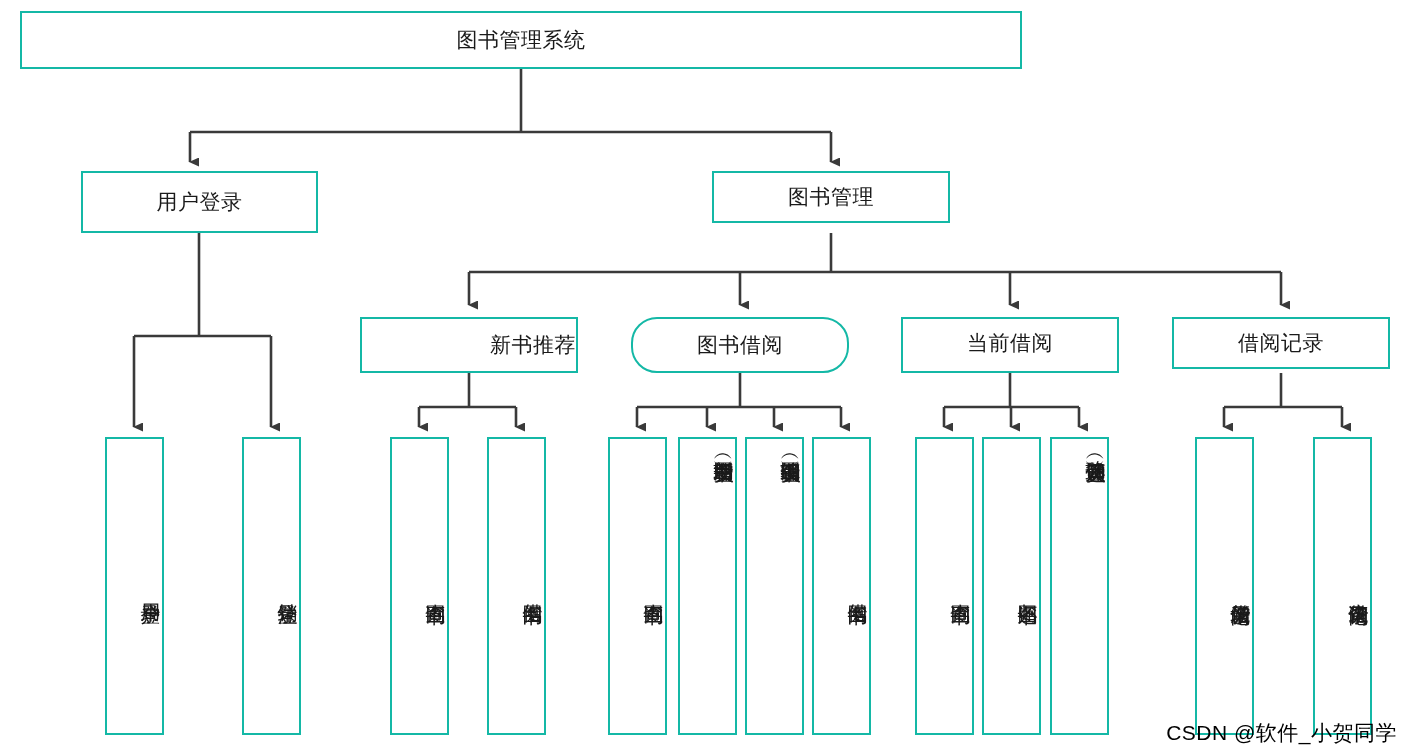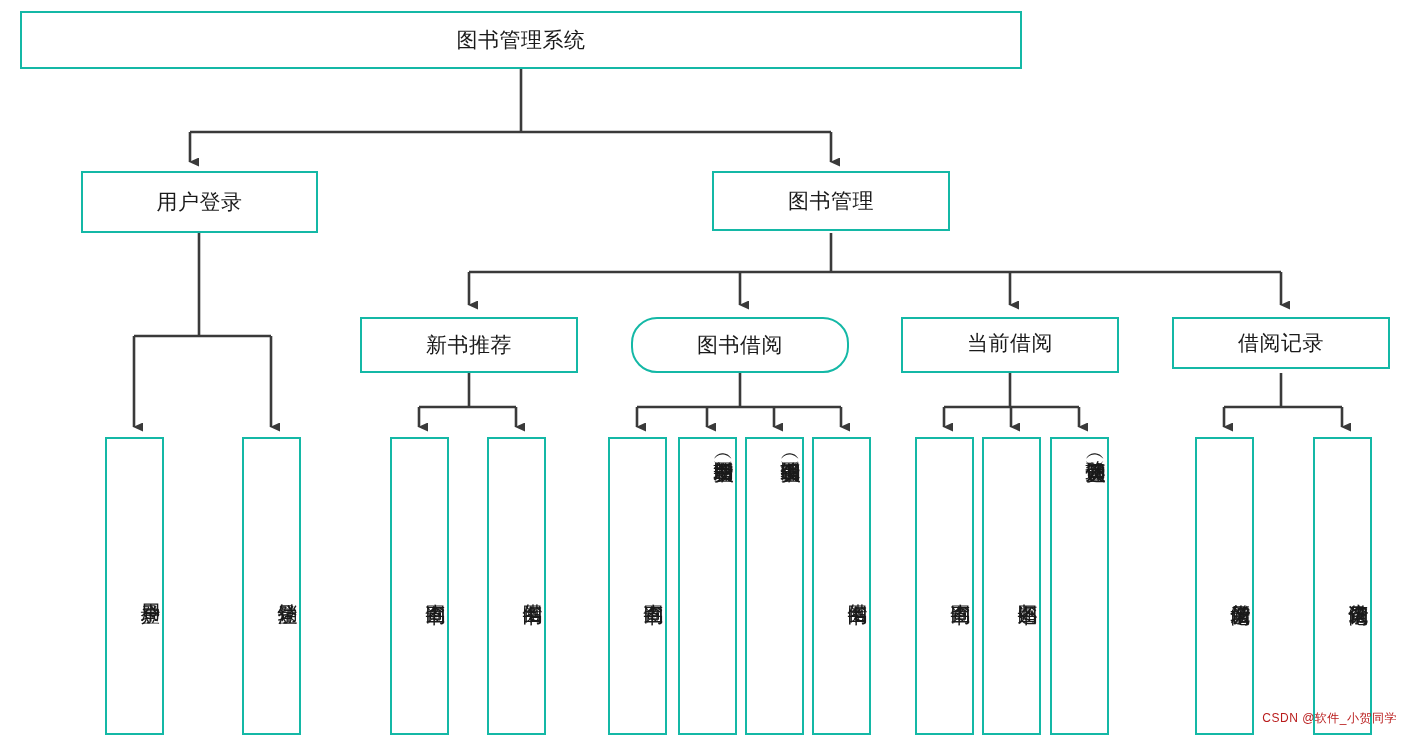--- a/index.html
+++ b/index.html
@@ -51,23 +51,23 @@
     position: absolute;
     left: 0;
     top: 0;
     width: 1405px;
     height: 747px;
     pointer-events: none;
   }
   .watermark {
     position: absolute;
     right: 8px;
-    bottom: 20px;
-    font-size: 12px;
-    color: #b91c1c;
+    bottom: 0;
+    font-size: 21px;
+    color: #000000;
     letter-spacing: 0.5px;
     white-space: nowrap;
   }
 </style>
 </head>
 <body>
 
 <div id="canvas">
 
   <svg id="edges" viewBox="0 0 1405 747" xmlns="http://www.w3.org/2000/svg">
@@ -120,25 +120,25 @@
     </g>
   </svg>
 
   <div class="node h" style="left:20px; top:11px; width:1002px; height:58px;">
     <span>图书管理系统</span>
   </div>
 
   <div class="node h" style="left:81px; top:171px; width:237px; height:62px;">
     <span>用户登录</span>
   </div>
-  <div class="node h" style="left:712px; top:171px; width:238px; height:60px;align-items:center;">
+  <div class="node h" style="left:712px; top:171px; width:238px; height:52px;align-items:center;">
     <span>图书管理</span>
   </div>
 
-  <div class="node h" style="left:360px; top:317px; width:218px; height:56px;">
+  <div class="node h" style="left:360px; top:317px; width:218px; height:56px;justify-content:flex-end;">
     <span>新书推荐</span>
   </div>
   <div class="node h" style="left:631px; top:317px; width:218px; height:56px;border-radius:26px;">
     <span>图书借阅</span>
   </div>
   <div class="node h" style="left:901px; top:317px; width:218px; height:56px;font-family:Liberation Mono, monospace;">
     <span>当前借阅</span>
   </div>
   <div class="node h" style="left:1172px; top:317px; width:218px; height:52px;">
     <span>借阅记录</span>

